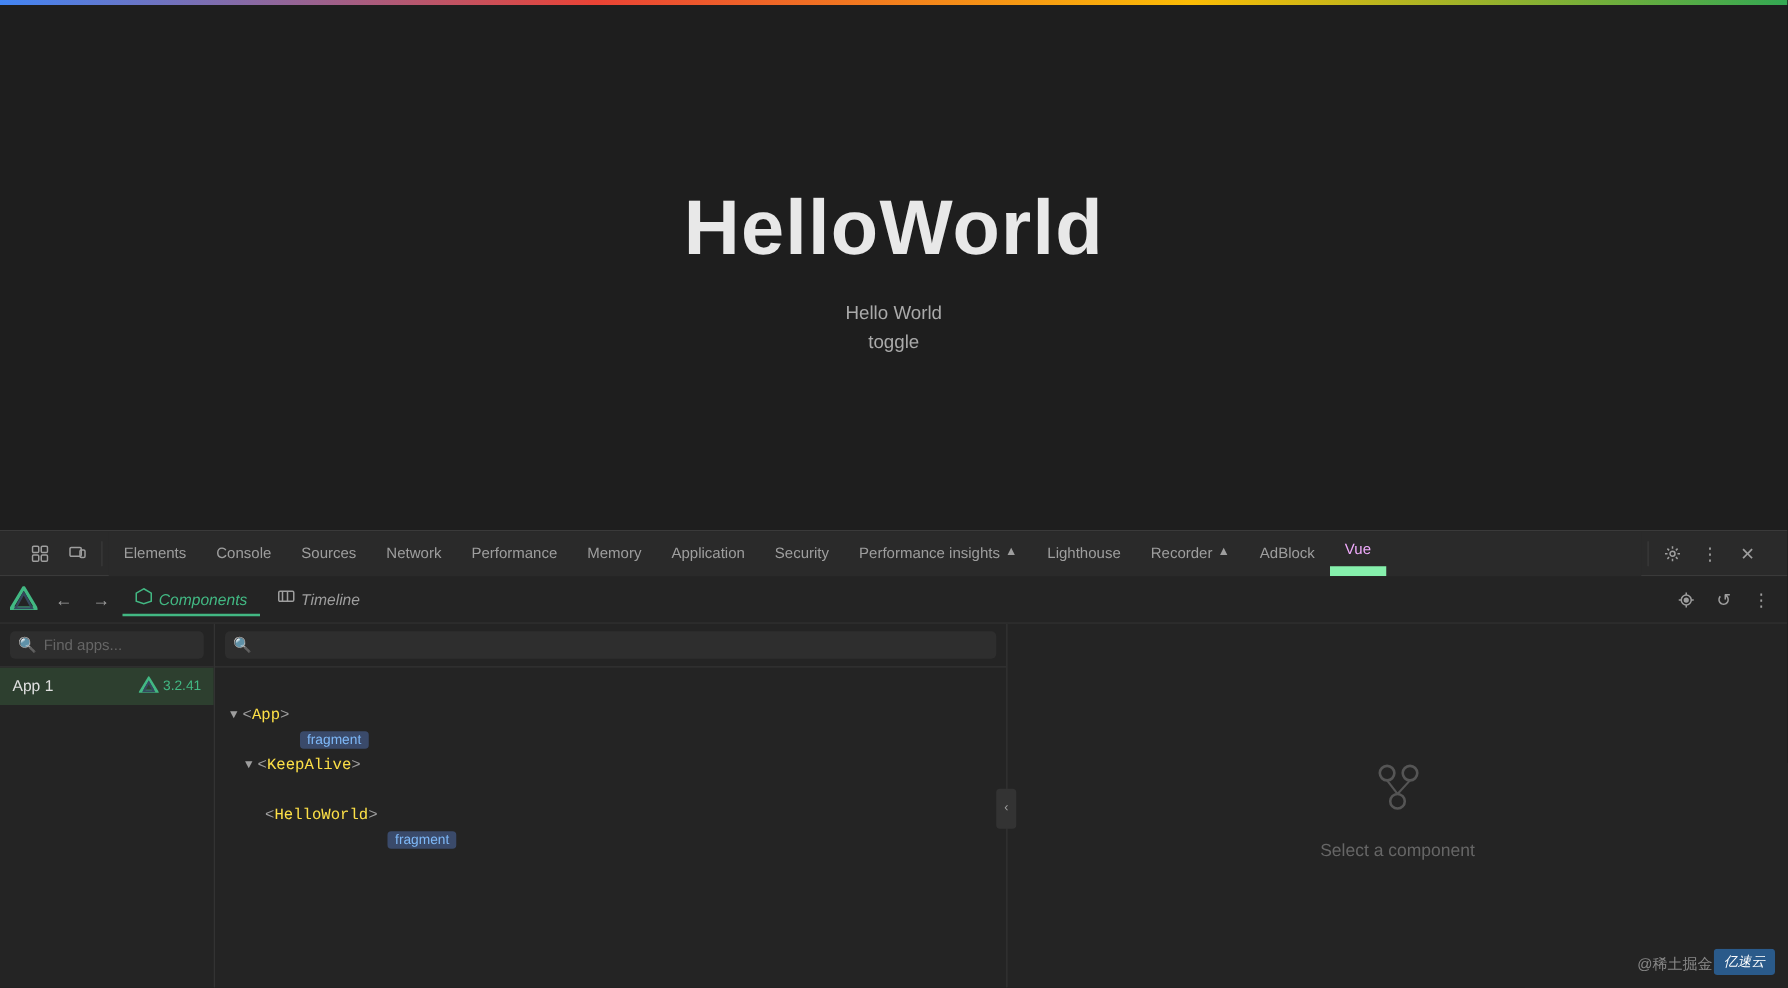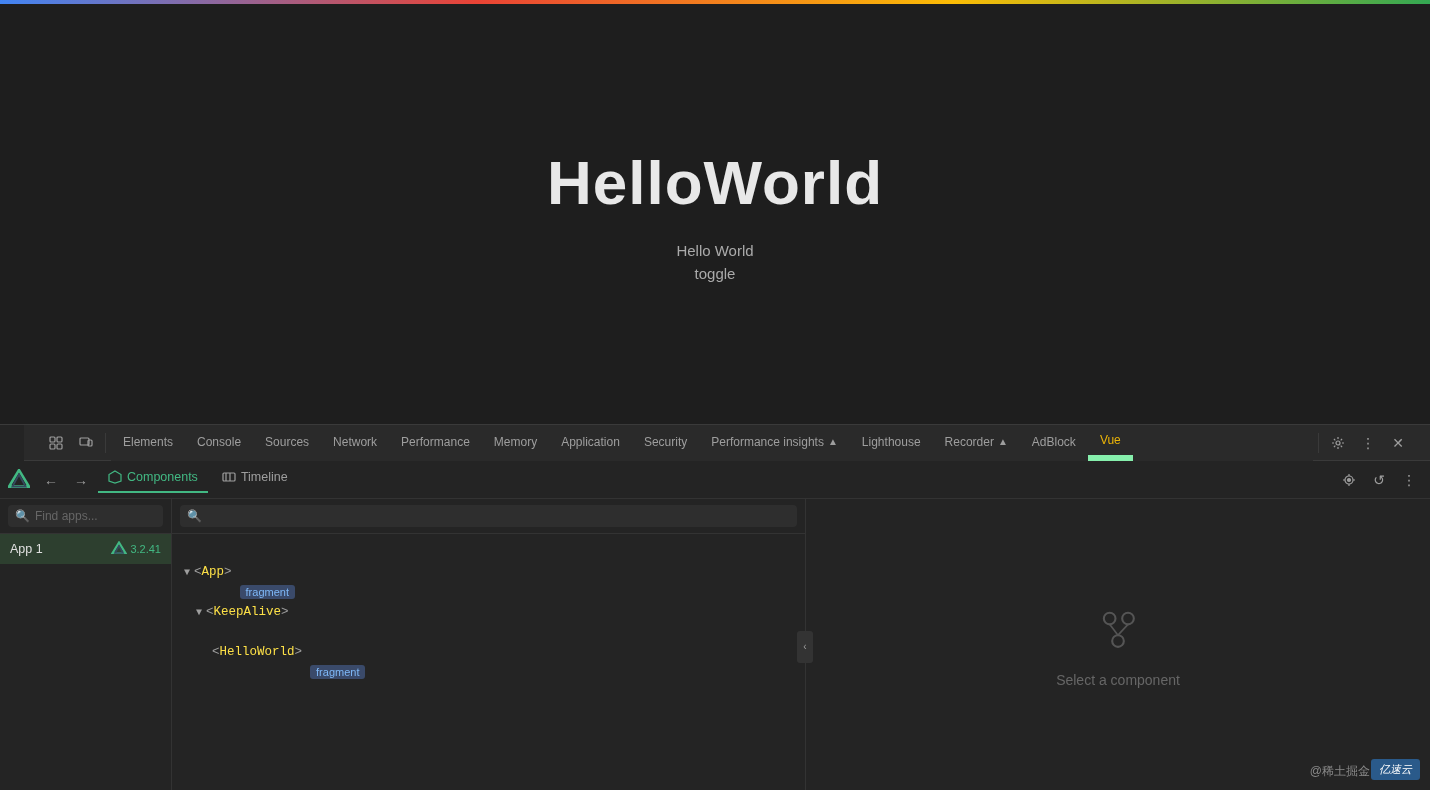--- a/index.html
+++ b/index.html
@@ -57,21 +57,20 @@
 
     
     #devtools-toolbar {
       display: flex;
       align-items: center;
       height: 36px;
       background: #2a2a2a;
       border-bottom: 1px solid #3a3a3a;
       padding: 0 18px;
       gap: 2px;
-      margin-left: 24px;
     }
 
     .toolbar-icon-btn {
       width: 28px;
       height: 28px;
       background: transparent;
       border: none;
       cursor: pointer;
       display: flex;
       align-items: center;
@@ -107,22 +106,22 @@
       align-items: center;
       border-bottom: 2px solid transparent;
       white-space: nowrap;
       background: transparent;
       border-top: none;
       border-left: none;
       border-right: none;
     }
 
     .devtools-tab.active {
-      color: #eab308;
-      border-bottom: 6px solid #86efac;
+      color: #f0abfc;
+      border-bottom: 8px solid #86efac;
     }
 
     
     #vue-devtools {
       flex: 1;
       display: flex;
       flex-direction: column;
     }
 
     
@@ -155,27 +154,28 @@
       justify-content: center;
       border-radius: 3px;
     }
 
     .vue-tab {
       padding: 4px 10px;
       font-size: 12.5px;
       color: #9e9e9e;
       cursor: pointer;
       display: flex;
-      align-items: flex-start;
+      align-items: flex-end;
       gap: 5px;
       border-bottom: 2px solid transparent;
       background: transparent;
       border-top: none;
       border-left: none;
       border-right: none;
+      font-style: italic;
     }
 
     .vue-tab.active {
       color: #42b883;
       border-bottom: 2px solid #42b883;
     }
 
     #vue-topbar-right {
       margin-left: auto;
       display: flex;

